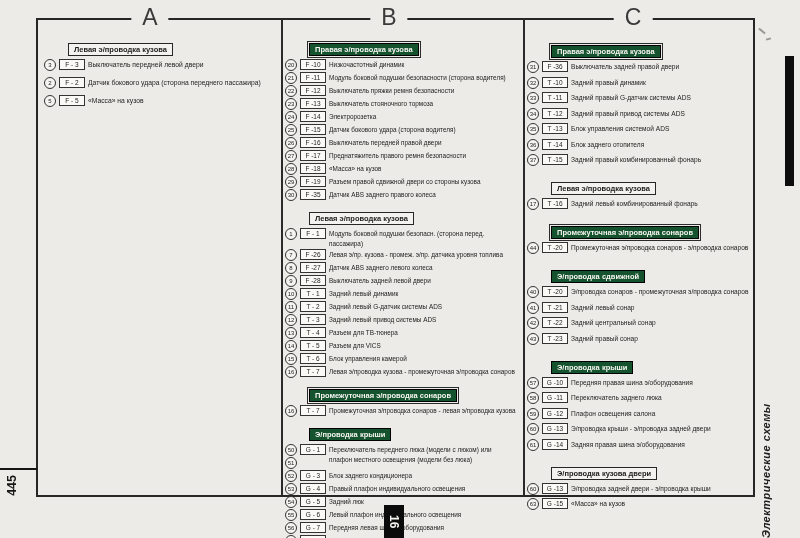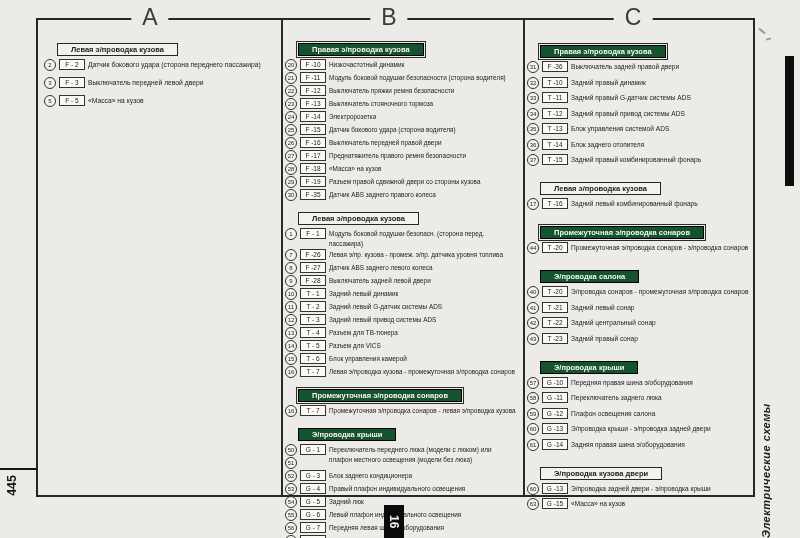--- a/index.html
+++ b/index.html
@@ -10,22 +10,22 @@
   .d1{left:281px;} .d2{left:523px;}
   .col-letter{position:absolute;top:4px;transform:translateX(-50%);background:#edebe7;
         padding:0 11px;font-size:23px;line-height:27px;font-weight:400;color:#3a3a3a;}
   .la{left:150px;} .lb{left:389px;} .lc{left:633px;}
   .col{position:absolute;}
   .col-a{left:44px;top:38px;width:235px;}
   .col-b{left:285px;top:38px;width:236px;}
   .col-c{left:527px;top:40px;width:227px;}
   .section{margin-bottom:6px;}
   .col-c .section{margin-bottom:11px;}
-  .sec-title{display:inline-block;margin-left:13px;margin-bottom:3px;font-size:7.5px;
-        font-weight:bold;padding:1px 13px;line-height:9px;}
+  .sec-title{display:inline-block;margin-left:24px;margin-bottom:3px;font-size:7.5px;
+        font-weight:bold;padding:1px 5px;line-height:9px;}
   .sec-title.light{border:1.5px solid #262626;background:#f3f2ee;}
   .sec-title.dark,.sec-title.dark-outline{background:#14532d;color:#f7f6f2;border:1px solid #000;}
   .sec-title.dark-outline{outline:1px solid #2a2a2a;outline-offset:1.5px;}
   .row{display:flex;align-items:flex-start;gap:3px;margin-bottom:1px;min-height:10px;}
   .col-a .row{margin-bottom:6px;}
   .col-c .row{margin-bottom:3.5px;}
   .nums{display:flex;flex-direction:column;gap:1px;flex:none;}
   .circ{display:flex;align-items:center;justify-content:center;width:10px;height:10px;
         border:1px solid #333;border-radius:50%;font-size:6px;line-height:1;background:#f5f4f0;}
   .code{flex:none;width:24px;height:9px;line-height:9px;border:1px solid #333;background:#faf9f5;
@@ -56,30 +56,30 @@
   <div class="divider d1"></div>
   <div class="divider d2"></div>
 
   <span class="col-letter la">A</span>
   <span class="col-letter lb">B</span>
   <span class="col-letter lc">C</span>
 
   <div class="col col-a">
       <div class="section"><div class="sec-title light">Левая э/проводка кузова</div><div class="row">
           <div class="nums">
+            <span class="circ">3</span>
+          </div>
+          <span class="code">F - 3</span>
+          <span class="desc">Выключатель передней левой двери</span>
+        </div><div class="row">
+          <div class="nums">
             <span class="circ">2</span>
           </div>
           <span class="code">F - 2</span>
           <span class="desc">Датчик бокового удара (сторона переднего пассажира)</span>
-        </div><div class="row">
-          <div class="nums">
-            <span class="circ">3</span>
-          </div>
-          <span class="code">F - 3</span>
-          <span class="desc">Выключатель передней левой двери</span>
         </div><div class="row">
           <div class="nums">
             <span class="circ">5</span>
           </div>
           <span class="code">F - 5</span>
           <span class="desc">«Масса» на кузов</span>
         </div></div>
     </div>
   <div class="col col-b">
       <div class="section"><div class="sec-title dark-outline">Правая э/проводка кузова</div><div class="row">
@@ -320,21 +320,21 @@
           <span class="code">T -16</span>
           <span class="desc">Задний левый комбинированный фонарь</span>
         </div></div>
       <div class="section"><div class="sec-title dark-outline">Промежуточная э/проводка сонаров</div><div class="row">
           <div class="nums">
             <span class="circ">44</span>
           </div>
           <span class="code">T -20</span>
           <span class="desc">Промежуточная э/проводка сонаров - э/проводка сонаров</span>
         </div></div>
-      <div class="section"><div class="sec-title dark">Э/проводка салона</div><div class="row">
+      <div class="section"><div class="sec-title dark">Э/проводка сдвижной</div><div class="row">
           <div class="nums">
             <span class="circ">40</span>
           </div>
           <span class="code">T -20</span>
           <span class="desc">Э/проводка сонаров - промежуточная э/проводка сонаров</span>
         </div><div class="row">
           <div class="nums">
             <span class="circ">41</span>
           </div>
           <span class="code">T -21</span>

